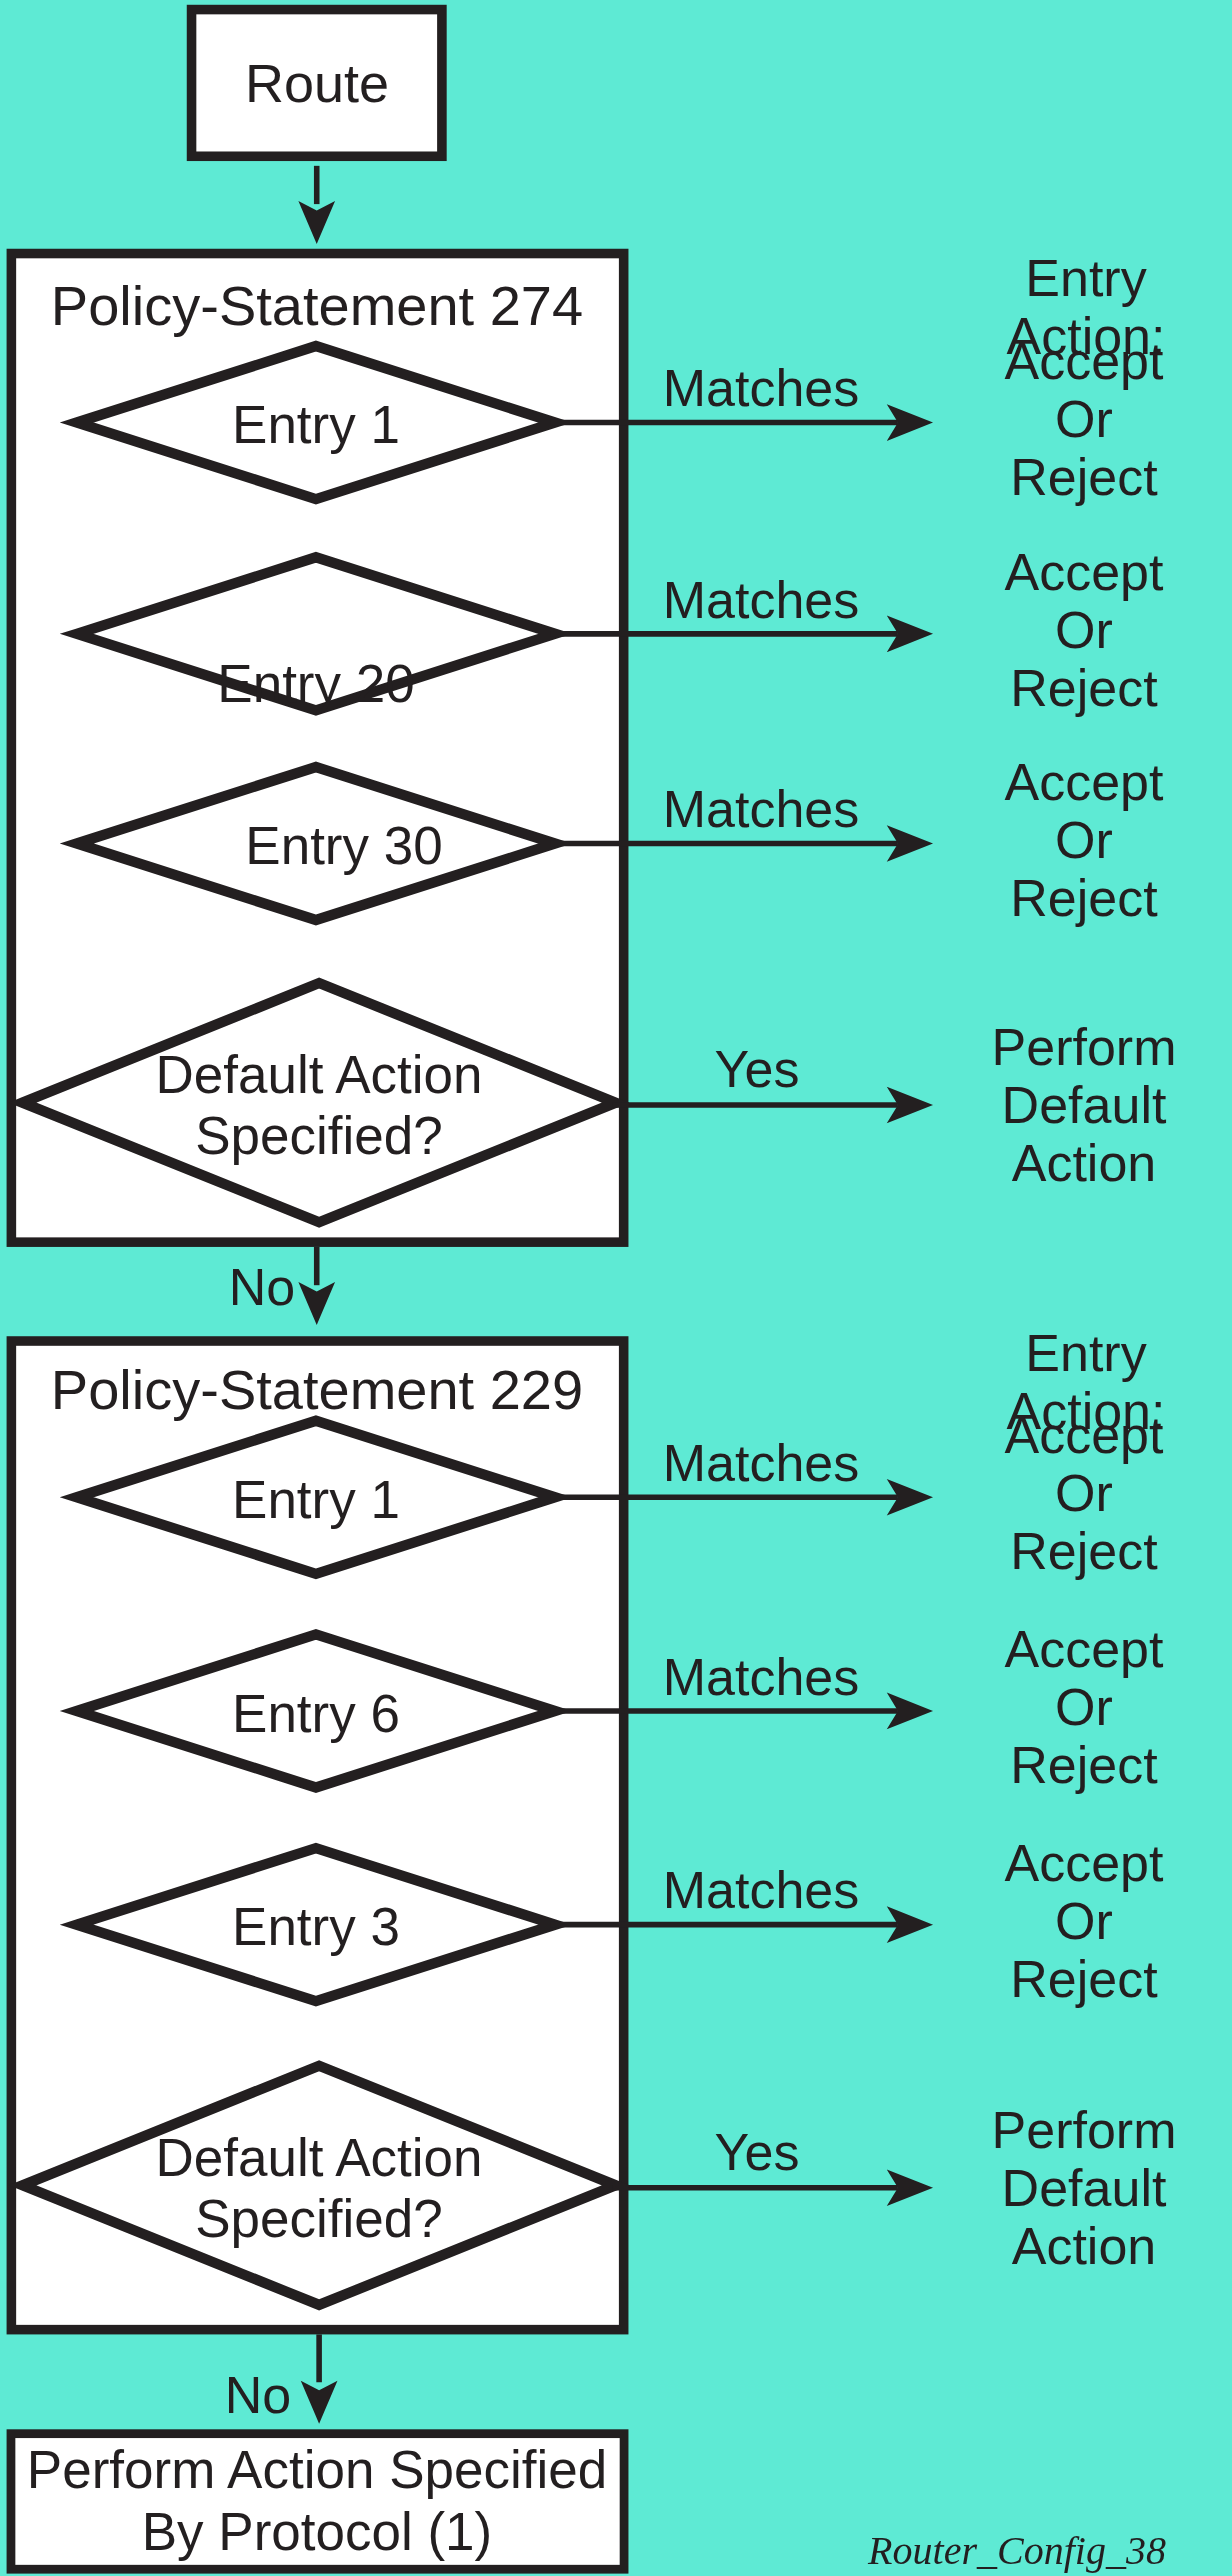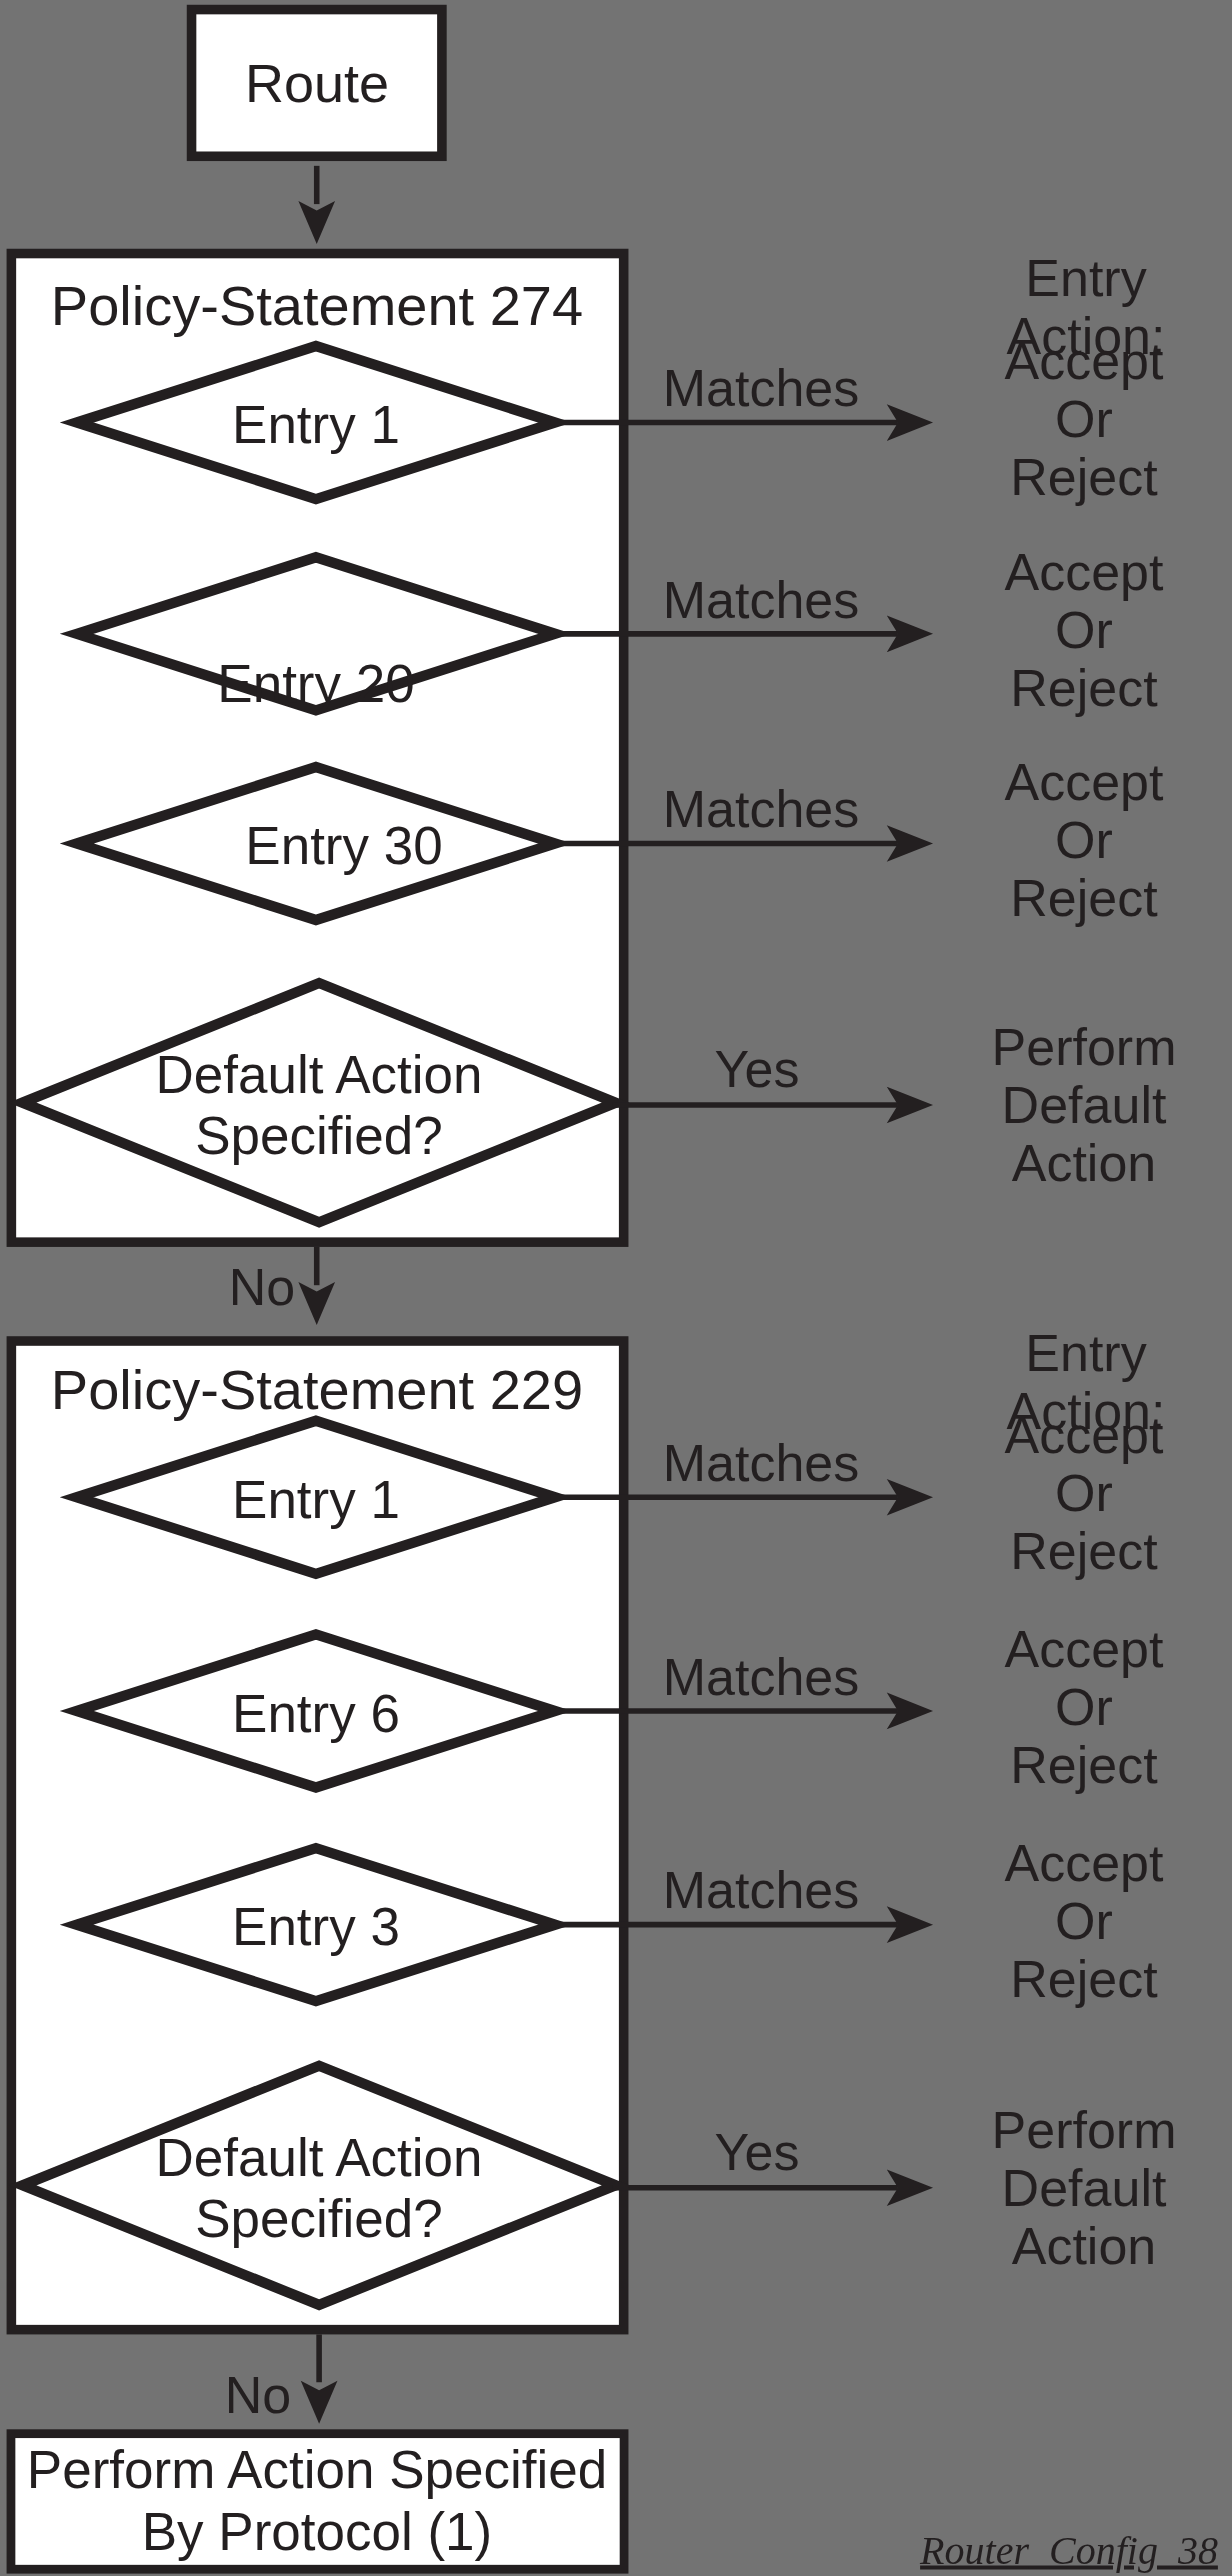--- a/index.html
+++ b/index.html
@@ -1,20 +1,20 @@
 <!DOCTYPE html>
 <html style="font-size:12.8px"><head>
 <meta charset="utf-8">
 <style>
   html, body { margin: 0; padding: 0; background: #ffffff; }
   #page {
     position: relative;
     width: 1233px;
     height: 2576px;
-    background: #737373;
+    background: #5eead4;
     font-family: "Liberation Sans", "DejaVu Sans", sans-serif;
     color: #231f20;
     overflow: hidden;
   }
   #shapes { position: absolute; left: 0; top: 0; width: 1233px; height: 2576px; }
   #shapes .outline { fill: #ffffff; stroke: #231f20; }
   #shapes .conn   { stroke: #231f20; fill: none; }
   #shapes .head   { fill: #231f20; stroke: none; }
   .lbl {
     position: absolute;
@@ -163,16 +163,16 @@
   <div class="lbl" style="left:757px; top:2152px;">Yes</div>
   <div class="lbl" style="left:1084px; top:2188px;">Perform
 Default
 Action</div>
 
   <div class="lbl" style="left:258px; top:2395px;">No</div>
 
   <div class="lbl boxline" style="left:317px; top:2501px;">Perform Action Specified
 By Protocol (1)</div>
 
-  <div class="lbl figure" style="left:1069px; top:2550px;text-decoration:underline;">Router_Config_38</div>
+  <div class="lbl figure" style="left:1017px; top:2550px;">Router_Config_38</div>
 
 </div>
 
 
 </body></html>

